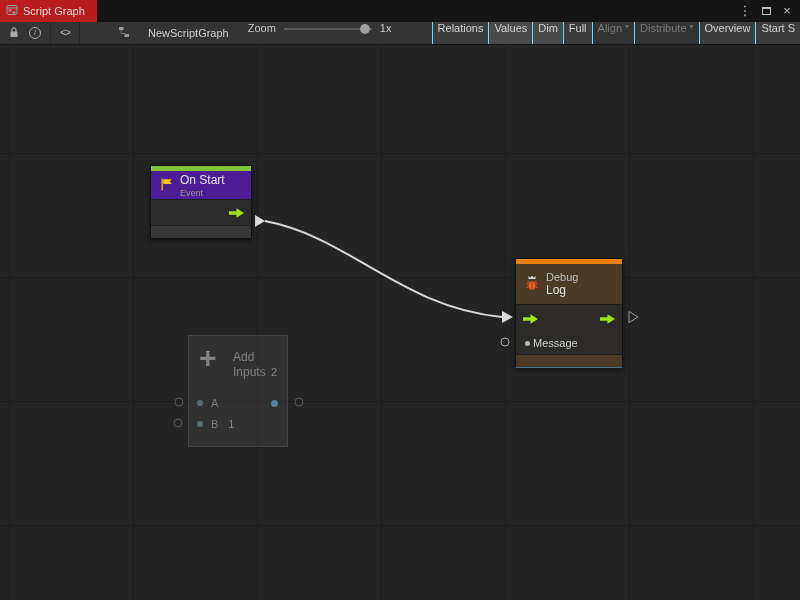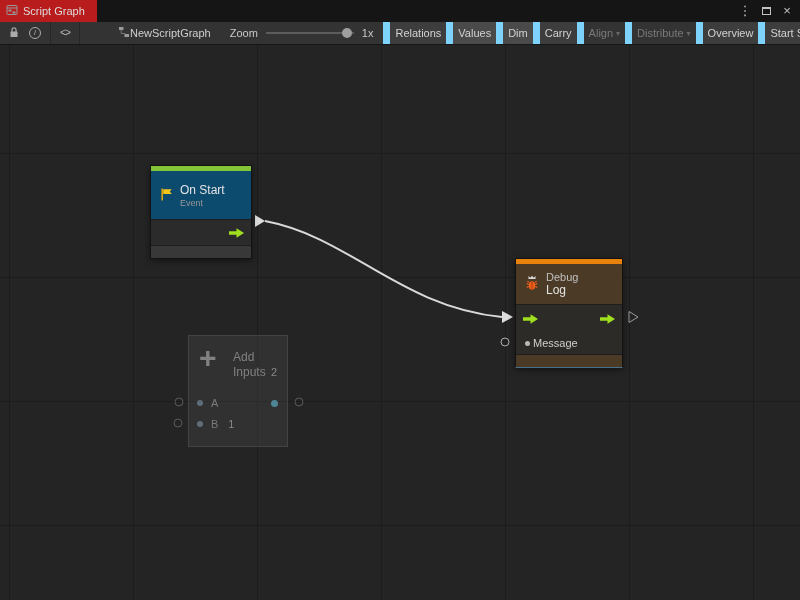--- a/index.html
+++ b/index.html
@@ -10,30 +10,30 @@
   
   .titlebar{position:absolute;top:0;left:0;right:0;height:22px;background:#151515;display:flex;justify-content:space-between;align-items:stretch}
   .tab{display:flex;align-items:center;gap:5px;padding:0 12px 0 6px;background:#b91c1c;font-size:11px;color:#dedede}
   .titlebar-right{display:flex;align-items:center;gap:7px;padding-right:6px;color:#c2c2c2}
   .tb-icon{width:14px;height:16px;display:flex;align-items:center;justify-content:center;font-size:13px;line-height:14px}
   .max-box{width:9px;height:8px;border:1px solid #c2c2c2;border-top-width:2px}
 
   
   .toolbar{position:absolute;top:22px;left:0;right:0;height:23px;background:#333;border-bottom:1px solid #171717;display:flex;align-items:stretch;font-size:11px;color:#c9c9c9;overflow:hidden;white-space:nowrap}
   .tgroup{display:flex;align-items:center;gap:10px;padding:0 9px;border-right:1px solid #272727}
-  .name-group{padding-left:38px;gap:0;border-right:none}
+  .name-group{padding-left:38px;gap:18px;border-right:none}
   .info-circle{width:12px;height:12px;border:1px solid #ababab;border-radius:50%;font-size:8px;line-height:10px;text-align:center;color:#ababab;font-style:italic}
   .code-glyph{font-family:"Liberation Mono",monospace;font-size:10px;color:#bdbdbd;letter-spacing:-1px}
   .graph-name{color:#cfcfcf}
-  .zoom-wrap{display:flex;align-items:center;gap:8px;padding:0 10px}
+  .zoom-wrap{display:flex;align-items:flex-start;gap:8px;padding:0 10px}
   .slider{position:relative;width:88px;height:14px}
   .slider-track{position:absolute;left:0;right:0;top:6px;height:2px;background:#5c5c5c}
   .slider-handle{position:absolute;right:2px;top:2px;width:10px;height:10px;border-radius:50%;background:#9e9e9e}
   .tb-buttons{display:flex;align-items:stretch;margin-left:auto}
-  .tbtn{display:flex;align-items:center;gap:3px;padding:0 5px;background:#3d3d3d;border-left:7px solid #7dd3fc;color:#d2d2d2}
+  .tbtn{display:flex;align-items:flex-start;gap:3px;padding:0 5px;background:#3d3d3d;border-left:1px solid #7dd3fc;color:#d2d2d2}
   .tbtn.active{background:#4a4a4a}
   .tbtn.disabled{background:transparent;color:#7a7a7a}
   .chev{font-size:8px;color:#9a9a9a}
   .tbtn.disabled .chev{color:#686868}
 
   
   .canvas{position:absolute;top:45px;left:0;right:0;bottom:0;background-color:#242424;
     background-image:linear-gradient(to right,#1c1c1c 1px,transparent 1px),linear-gradient(to bottom,#1c1c1c 1px,transparent 1px);
     background-size:124px 124px;background-position:9px 108px}
   .wire-layer{position:absolute;left:0;top:0}
@@ -41,21 +41,21 @@
   .node{position:absolute;border:1px solid #121212;box-shadow:0 2px 6px rgba(0,0,0,.45);font-size:11px}
   .accent{height:5px}
   .node-header{display:flex;align-items:center;gap:6px;padding:0 8px}
   .nh-title{font-size:12px;color:#e4e4e4}
   .nh-sub{font-size:9px;color:#969696;margin-top:1px}
   .nh-kind{font-size:11px;color:#c0c0c0}
   .port-arrow svg{display:block}
 
   .onstart{left:150px;top:120px;width:102px;background:#2b2b2b}
   .onstart .accent{background:#84c538}
-  .onstart .node-header{height:48px;background:#0c4a6e}
+  .onstart .node-header{height:28px;background:#4c1d95}
   .onstart .row-out{display:flex;justify-content:flex-end;align-items:center;height:26px;padding:0 7px;background:#2b2b2b;border-top:1px solid #1d1d1d}
   .onstart .node-footer{height:13px;background:#383838;border-top:1px solid #1d1d1d}
 
   .debug{left:515px;top:213px;width:108px;background:#2c2b28;border-bottom-color:#49708a}
   .debug .accent{background:#e8820c}
   .debug .node-header{height:40px;background:#4a3a26}
   .debug .row-flow{display:flex;justify-content:space-between;align-items:center;height:28px;padding:0 7px;background:#2c2b28;border-top:1px solid #1d1d1d}
   .debug .row-msg{display:flex;align-items:center;gap:3px;height:22px;padding:0 9px;color:#cfcfcf}
   .msg-dot{width:5px;height:5px;border-radius:50%;background:#b8b8b8}
   .debug .node-footer{height:13px;background:#4a3a26;border-top:1px solid #1d1d1d}
@@ -132,21 +132,21 @@
       <div class="tbtn">
           <span>Relations</span>
         </div>
       <div class="tbtn active">
           <span>Values</span>
         </div>
       <div class="tbtn active">
           <span>Dim</span>
         </div>
       <div class="tbtn">
-          <span>Carry</span>
+          <span>Full</span>
         </div>
       <div class="tbtn disabled">
           <span>Align</span>
           <span class="chev">▾</span>
         </div>
       <div class="tbtn disabled">
           <span>Distribute</span>
           <span class="chev">▾</span>
         </div>
       <div class="tbtn">

